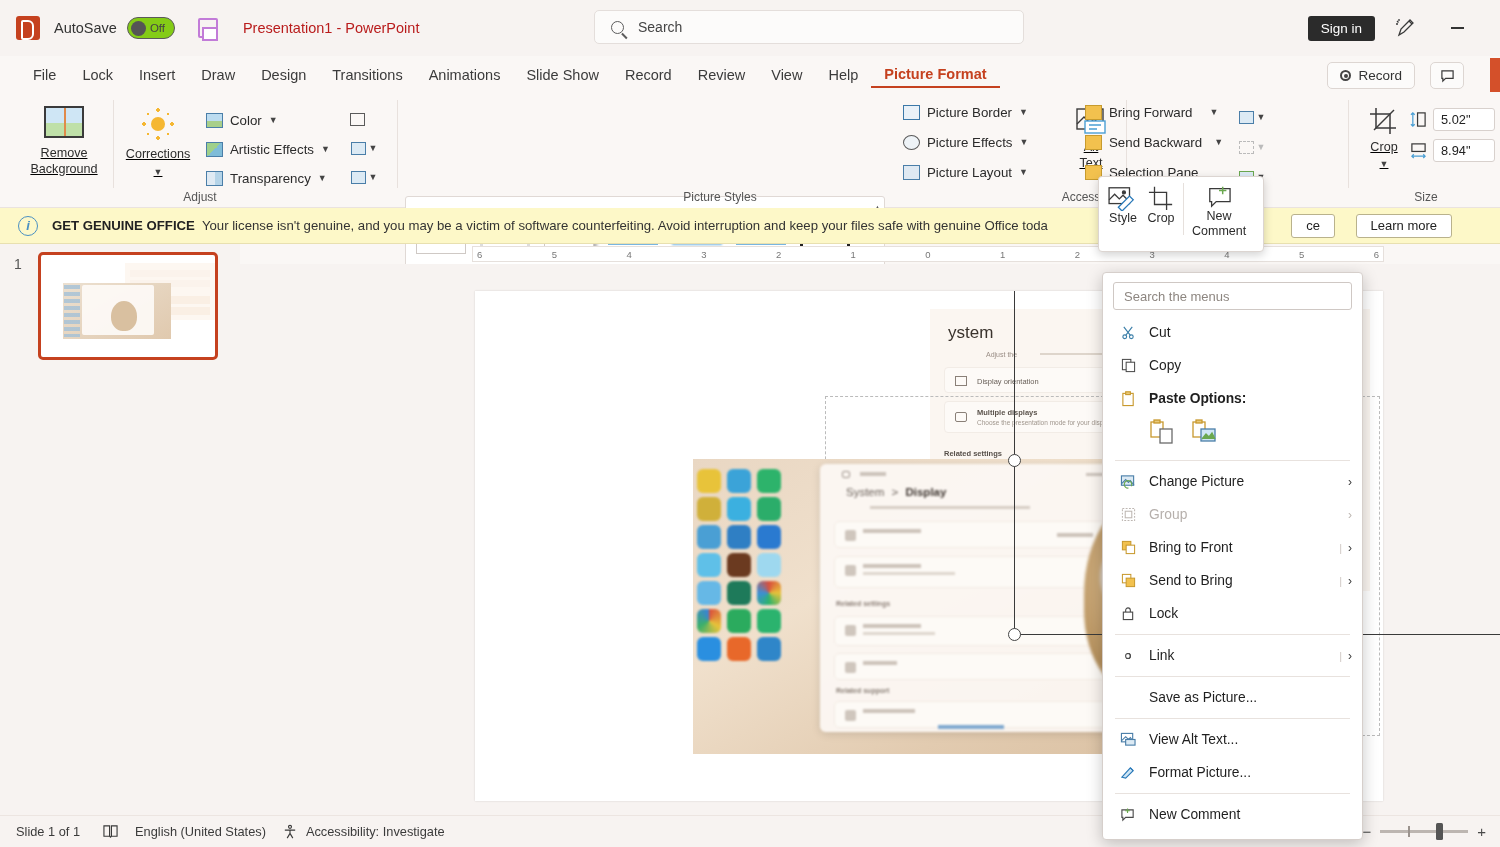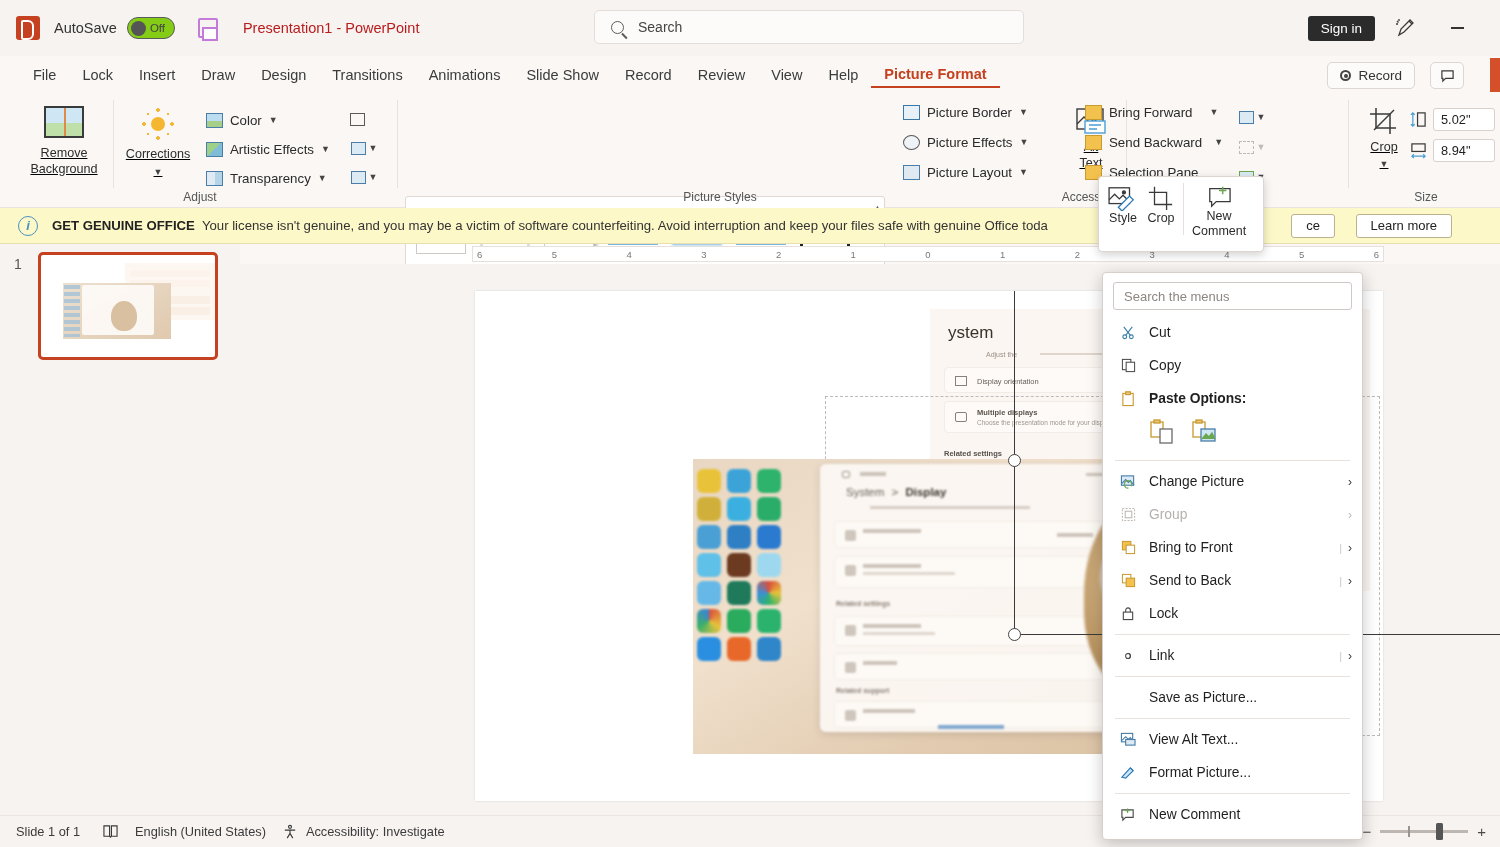--- a/index.html
+++ b/index.html
@@ -921,21 +921,21 @@
       <span class="ctx-arrow">›</span>
     </div>
 
     <div class="ctx-item">
       <span class="ctx-ico">
         <svg width="15" height="15" viewBox="0 0 16 16" fill="none" stroke="#c8992e" stroke-width="1.1">
           <rect x="1.5" y="1.5" width="9" height="9" fill="#fff"></rect>
             <rect x="5.5" y="5.5" width="9" height="9" fill="#f2c14e"></rect>
         </svg>
       </span>
-      <span class="ctx-label">Send to Back</span>
+      <span class="ctx-label">Send to Bring</span>
       <span class="ctx-bar">|</span>
       <span class="ctx-arrow">›</span>
     </div>
 
     <div class="ctx-item">
       <span class="ctx-ico">
         <svg width="14" height="15" viewBox="0 0 15 16" fill="none" stroke="#4a4a4a" stroke-width="1.2">
           <rect x="2.5" y="6.5" width="10" height="8"></rect>
             <path d="M5 6.5V4.5a2.5 2.5 0 0 1 5 0v2"></path>
         </svg>

